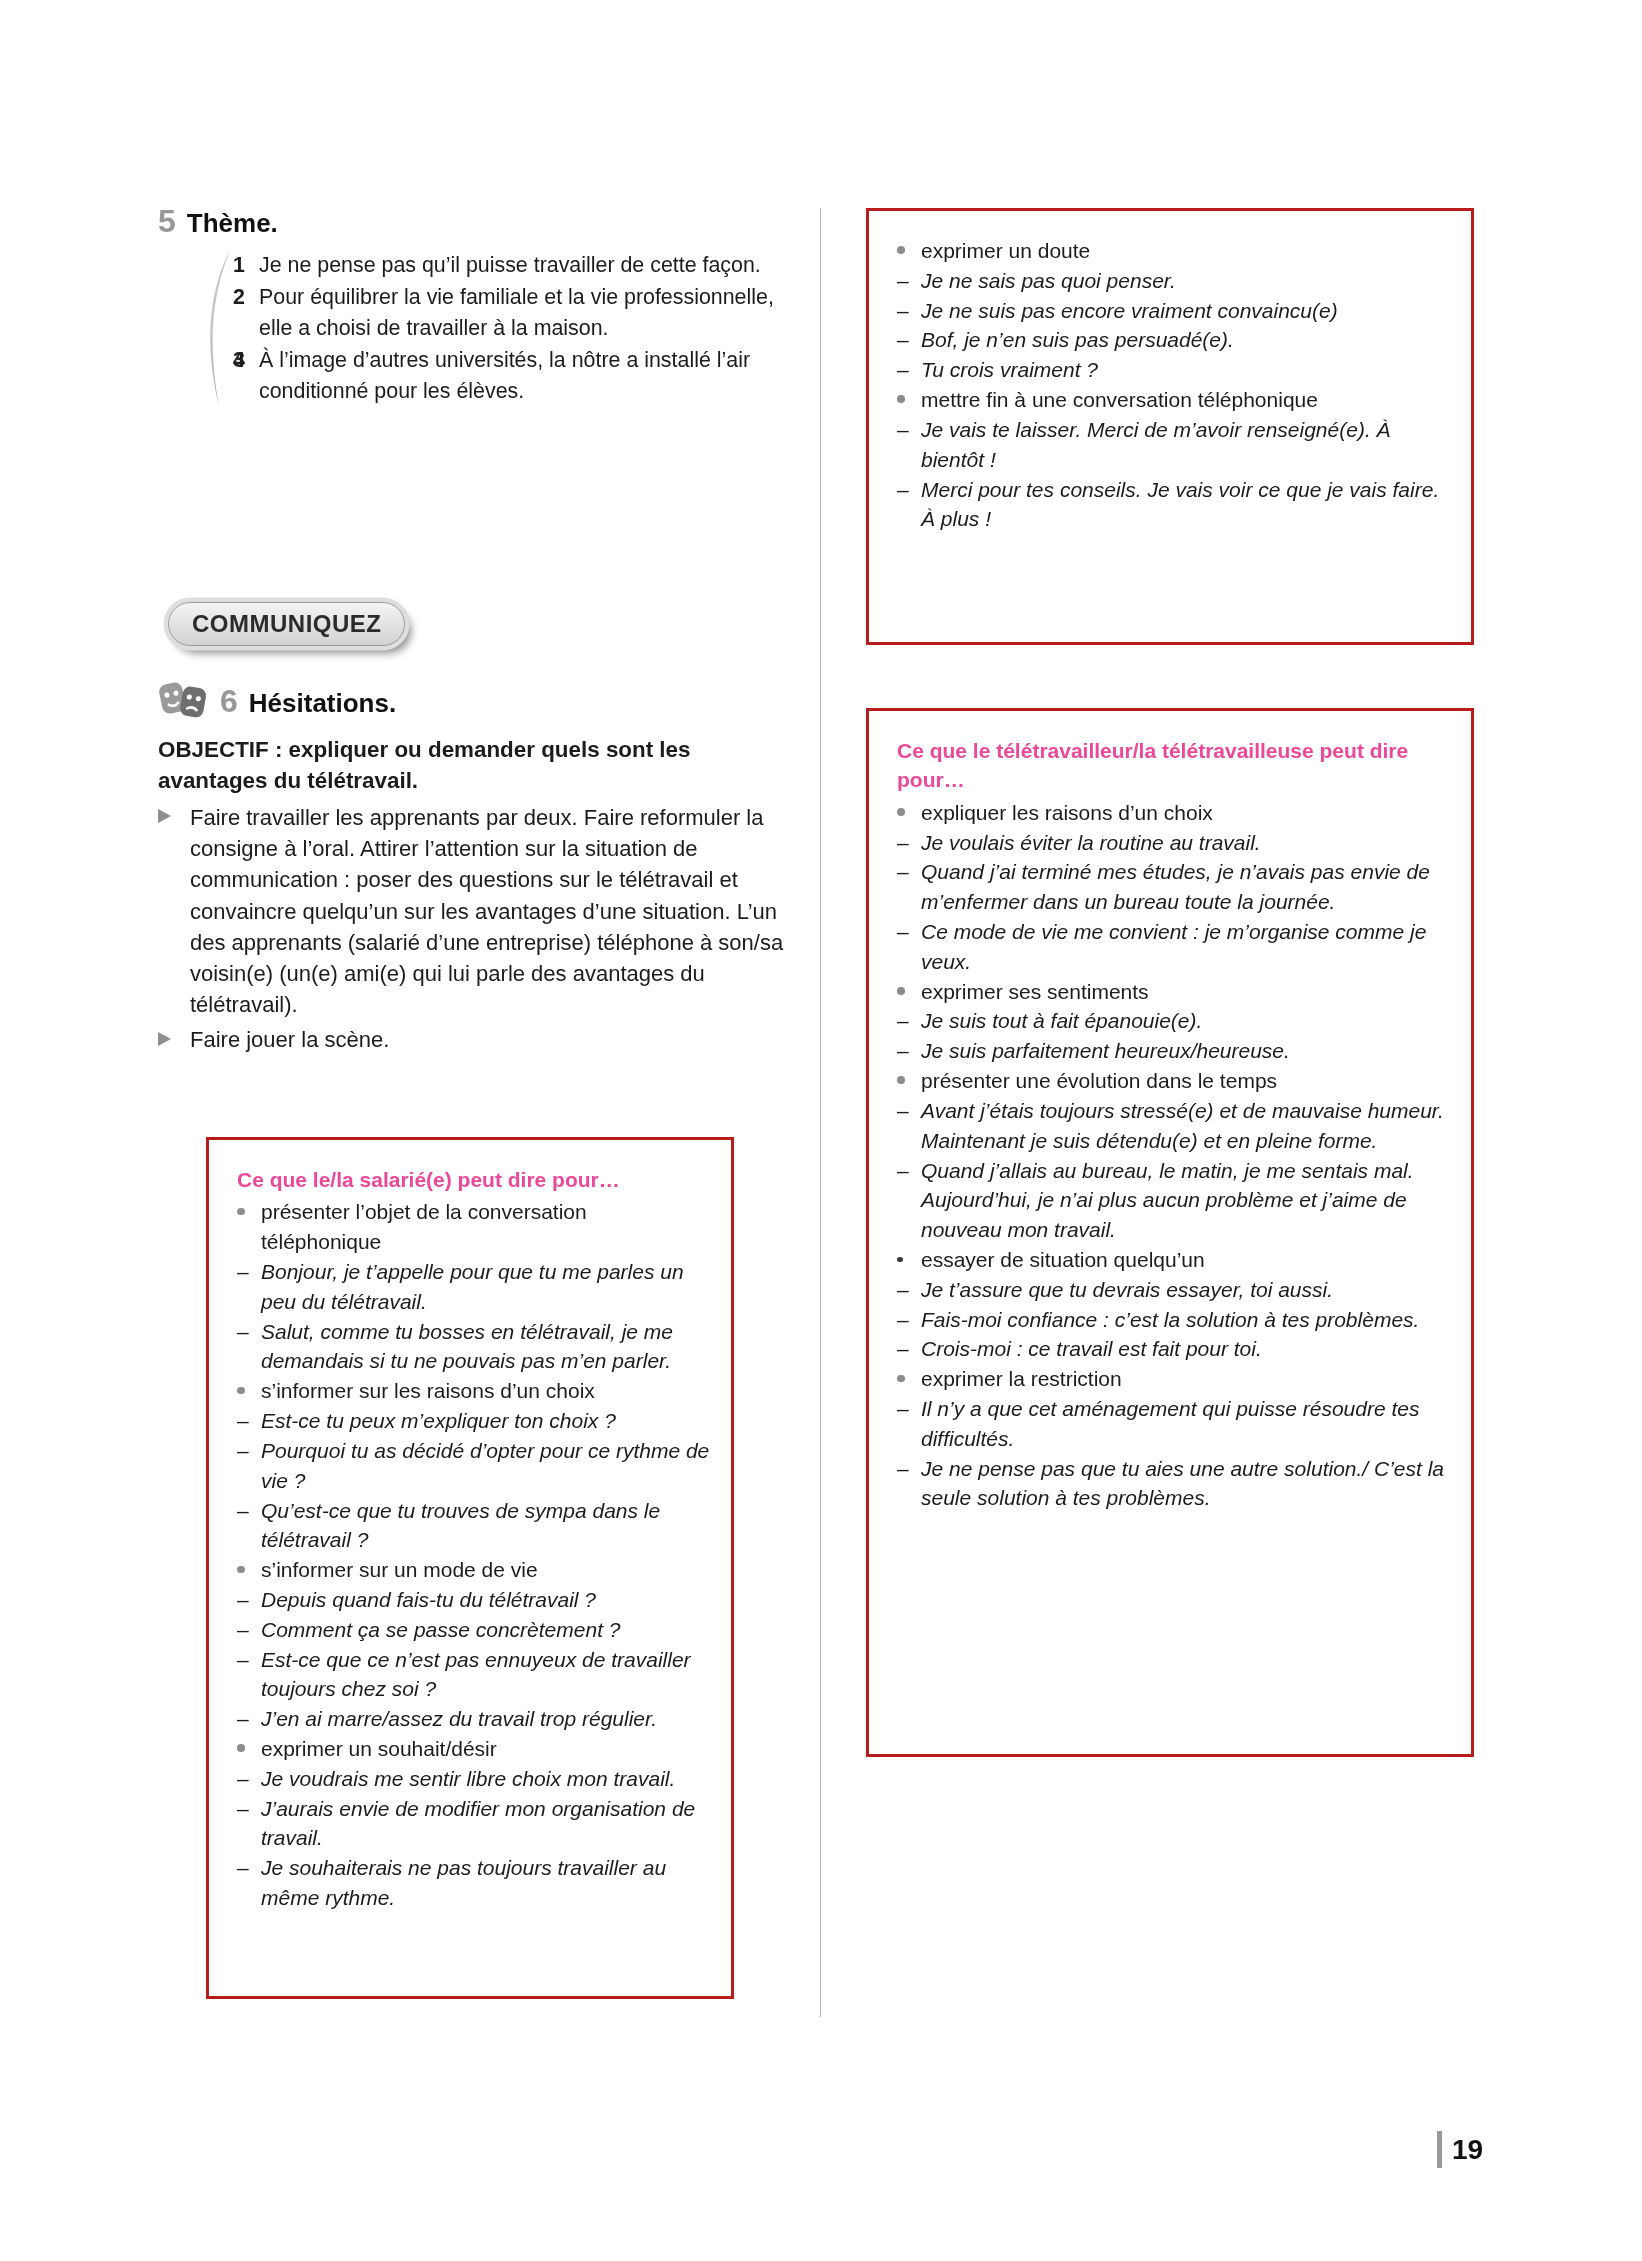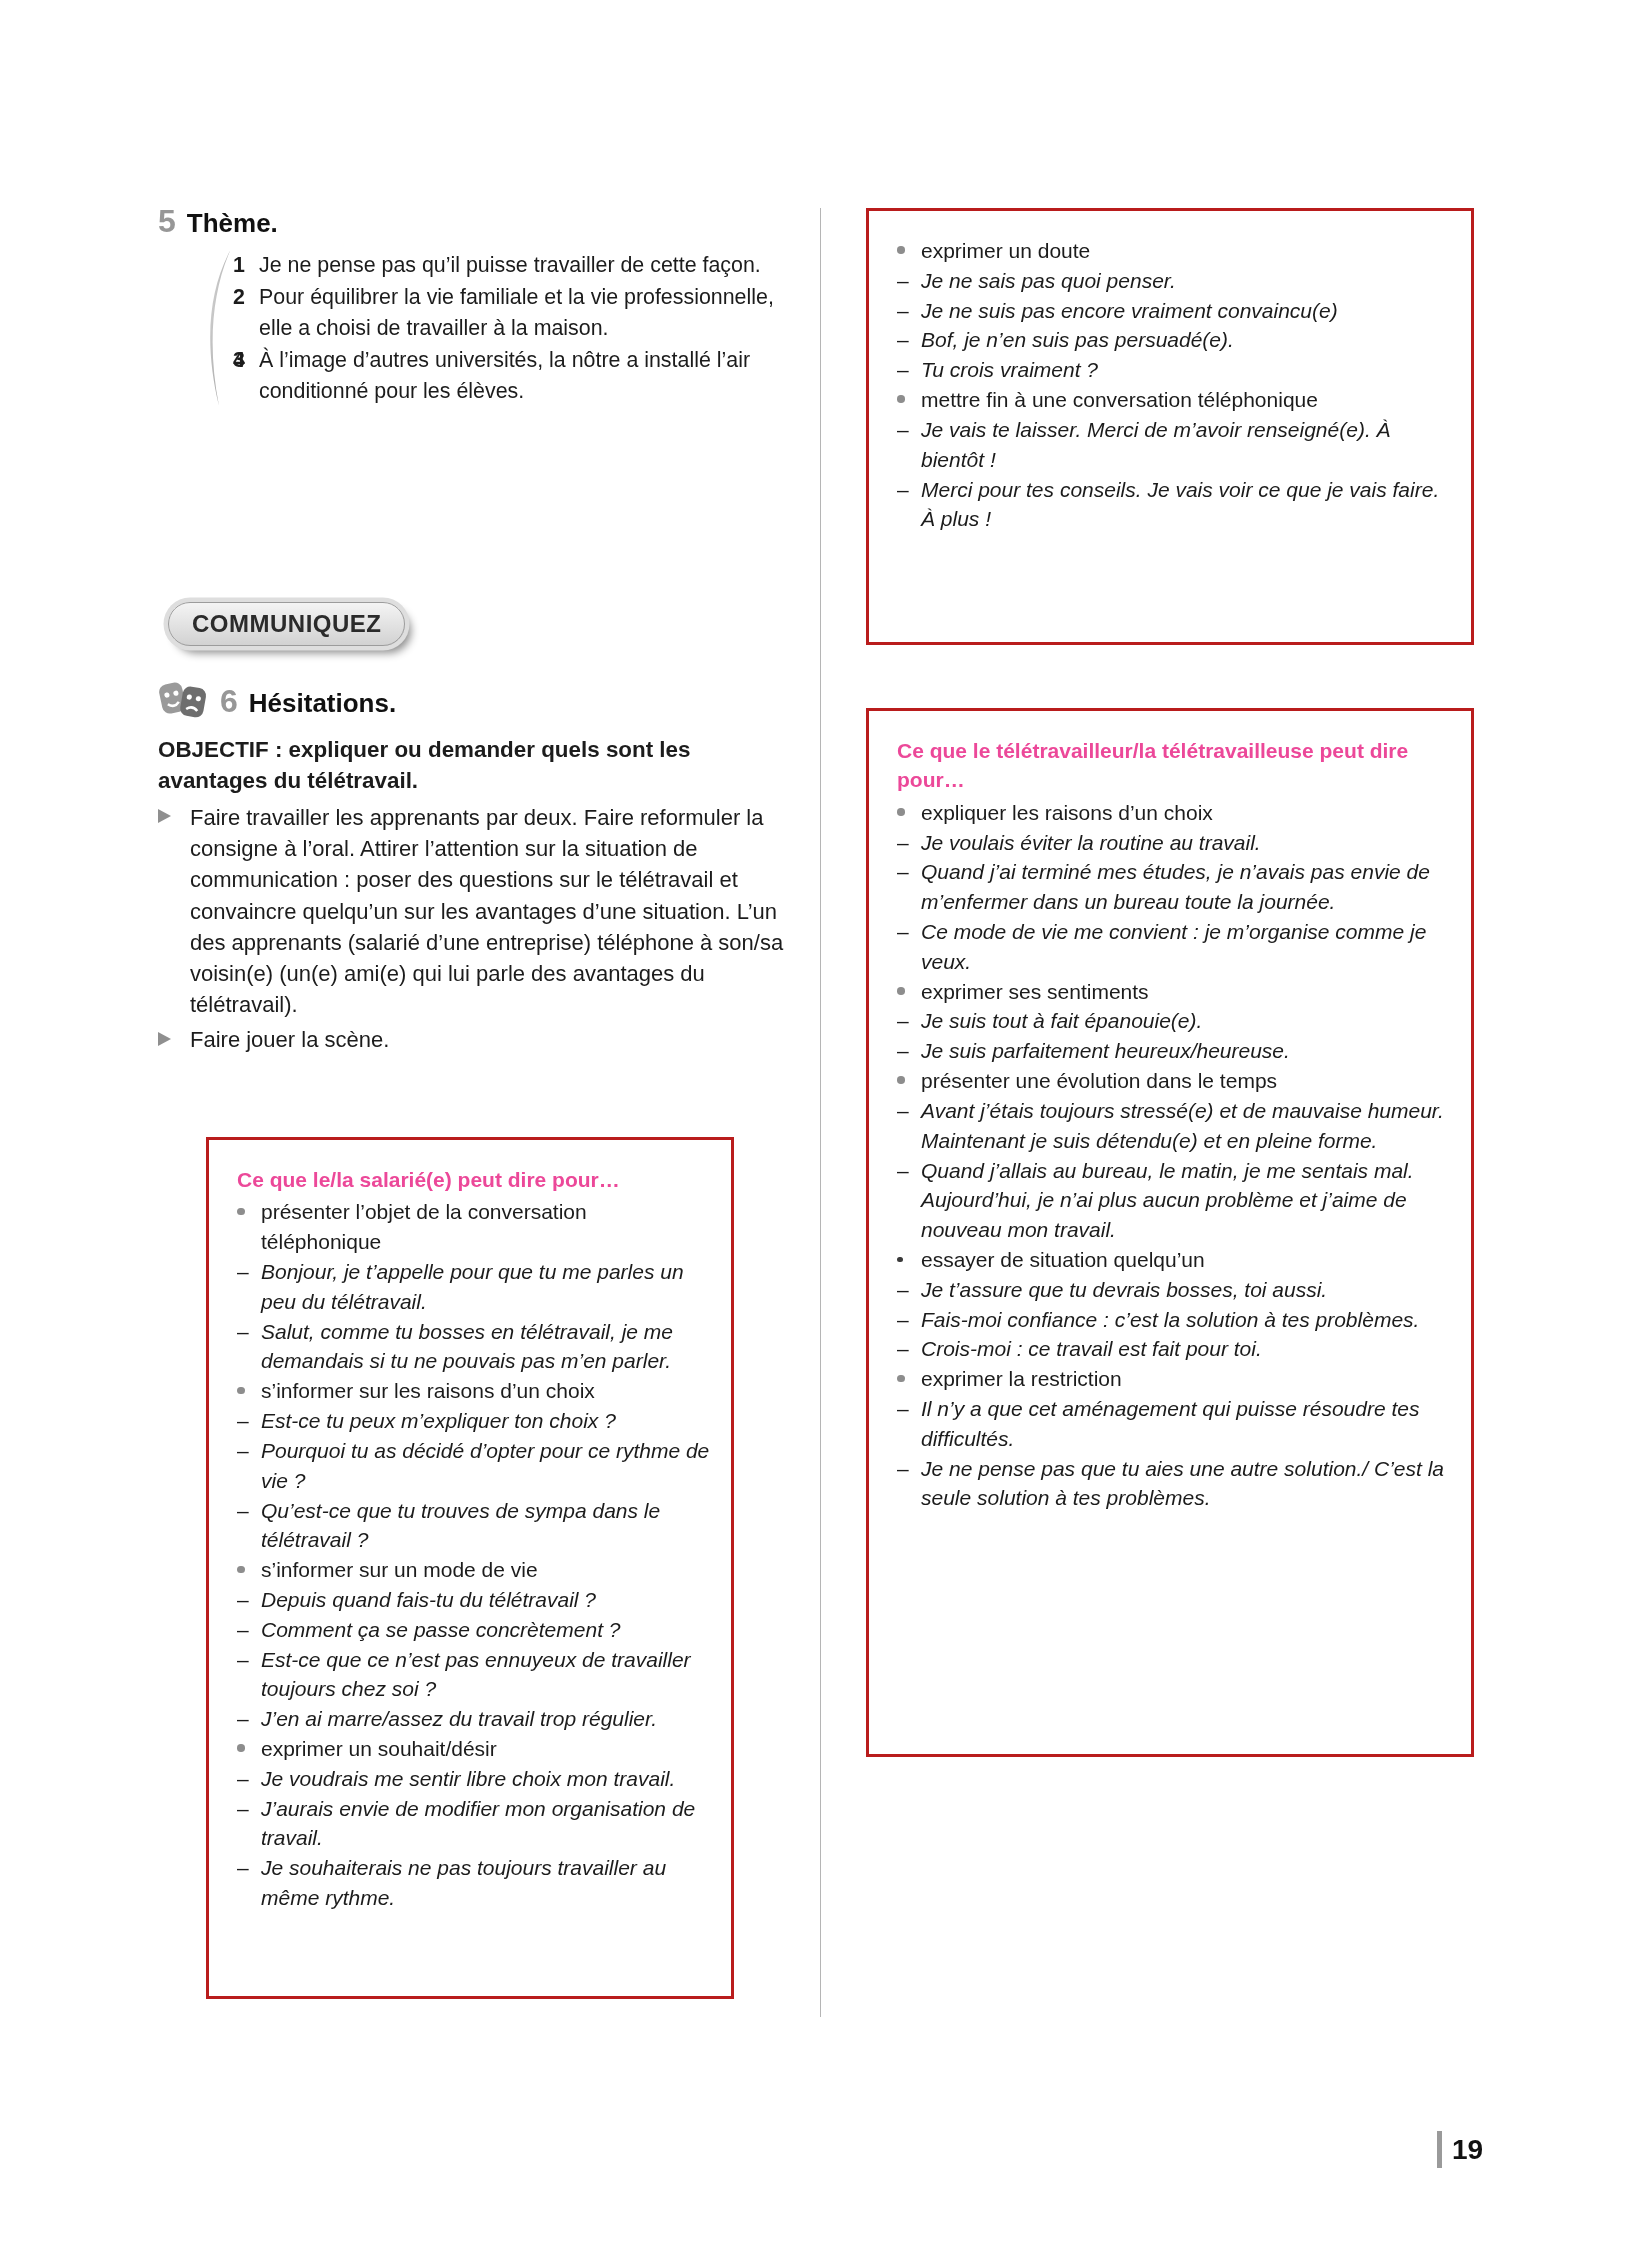--- a/index.html
+++ b/index.html
@@ -170,21 +170,21 @@
         <div class="row m-dash"><span class="marker">–</span><span class="txt">Je voulais éviter la routine au travail.</span></div>
         <div class="row m-dash"><span class="marker">–</span><span class="txt">Quand j’ai terminé mes études, je n’avais pas envie de m’enfermer dans un bureau toute la journée.</span></div>
         <div class="row m-dash"><span class="marker">–</span><span class="txt">Ce mode de vie me convient : je m’organise comme je veux.</span></div>
         <div class="row m-bullet"><span class="marker"></span><span class="txt">exprimer ses sentiments</span></div>
         <div class="row m-dash"><span class="marker">–</span><span class="txt">Je suis tout à fait épanouie(e).</span></div>
         <div class="row m-dash"><span class="marker">–</span><span class="txt">Je suis parfaitement heureux/heureuse.</span></div>
         <div class="row m-bullet"><span class="marker"></span><span class="txt">présenter une évolution dans le temps</span></div>
         <div class="row m-dash"><span class="marker">–</span><span class="txt">Avant j’étais toujours stressé(e) et de mauvaise humeur. Maintenant je suis détendu(e) et en pleine forme.</span></div>
         <div class="row m-dash"><span class="marker">–</span><span class="txt">Quand j’allais au bureau, le matin, je me sentais mal. Aujourd’hui, je n’ai plus aucun problème et j’aime de nouveau mon travail.</span></div>
         <div class="row m-dot"><span class="marker"></span><span class="txt">essayer de situation quelqu’un</span></div>
-        <div class="row m-dash"><span class="marker">–</span><span class="txt">Je t’assure que tu devrais bosses, toi aussi.</span></div>
+        <div class="row m-dash"><span class="marker">–</span><span class="txt">Je t’assure que tu devrais essayer, toi aussi.</span></div>
         <div class="row m-dash"><span class="marker">–</span><span class="txt">Fais-moi confiance : c’est la solution à tes problèmes.</span></div>
         <div class="row m-dash"><span class="marker">–</span><span class="txt">Crois-moi : ce travail est fait pour toi.</span></div>
         <div class="row m-bullet"><span class="marker"></span><span class="txt">exprimer la restriction</span></div>
         <div class="row m-dash"><span class="marker">–</span><span class="txt">Il n’y a que cet aménagement qui puisse résoudre tes difficultés.</span></div>
         <div class="row m-dash"><span class="marker">–</span><span class="txt">Je ne pense pas que tu aies une autre solution./ C’est la seule solution à tes problèmes.</span></div>
       </div>
   </div>
 
   <div id="footer">
     <div class="bar"></div>

